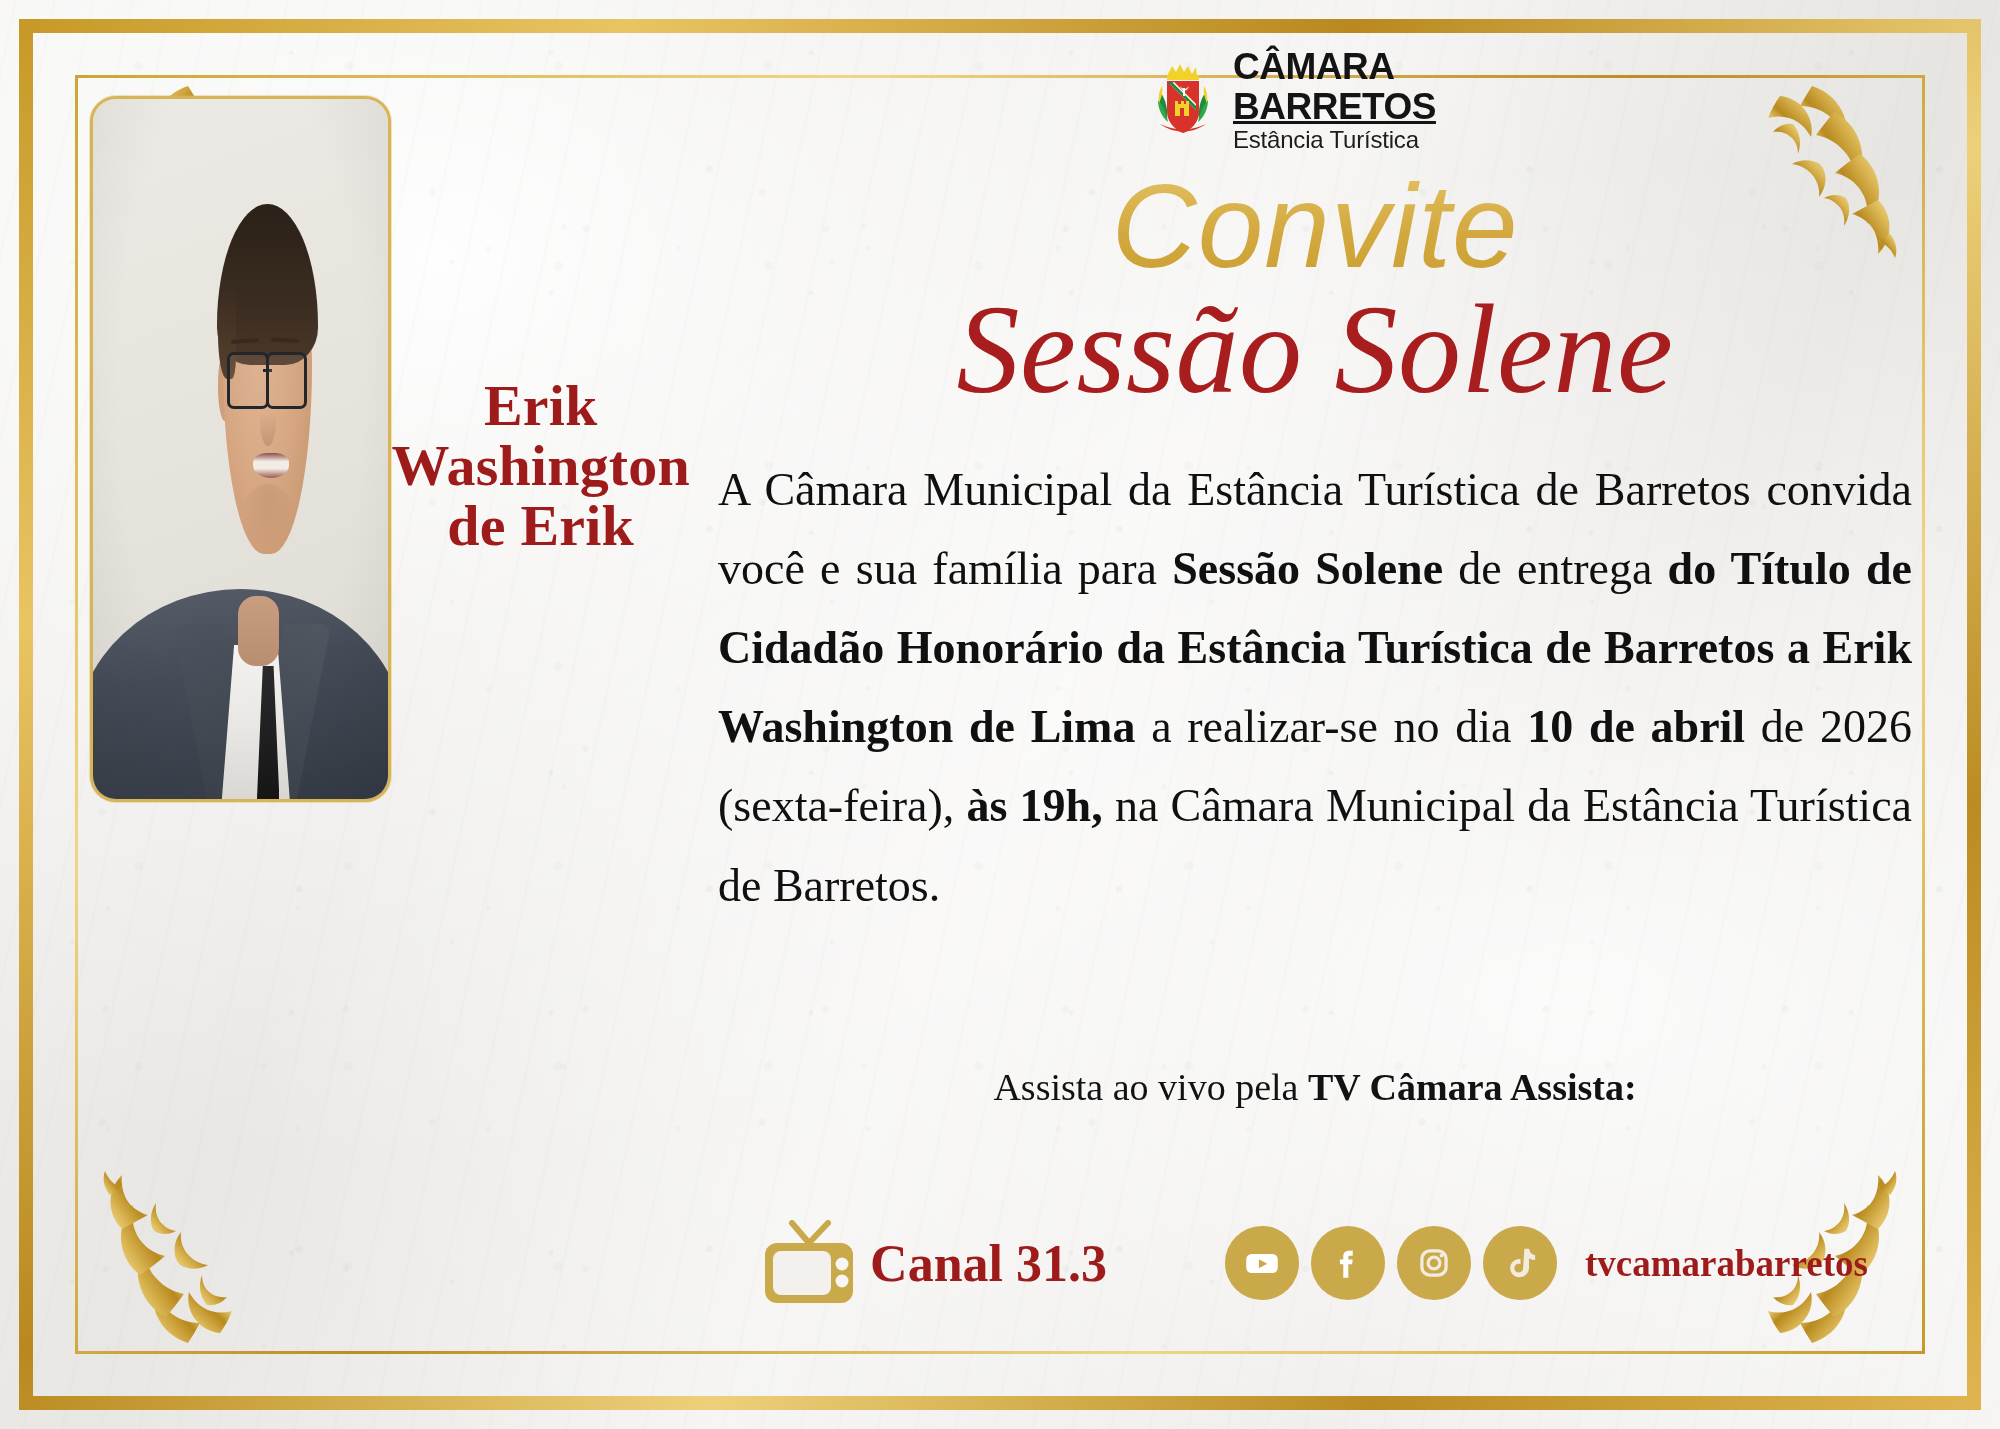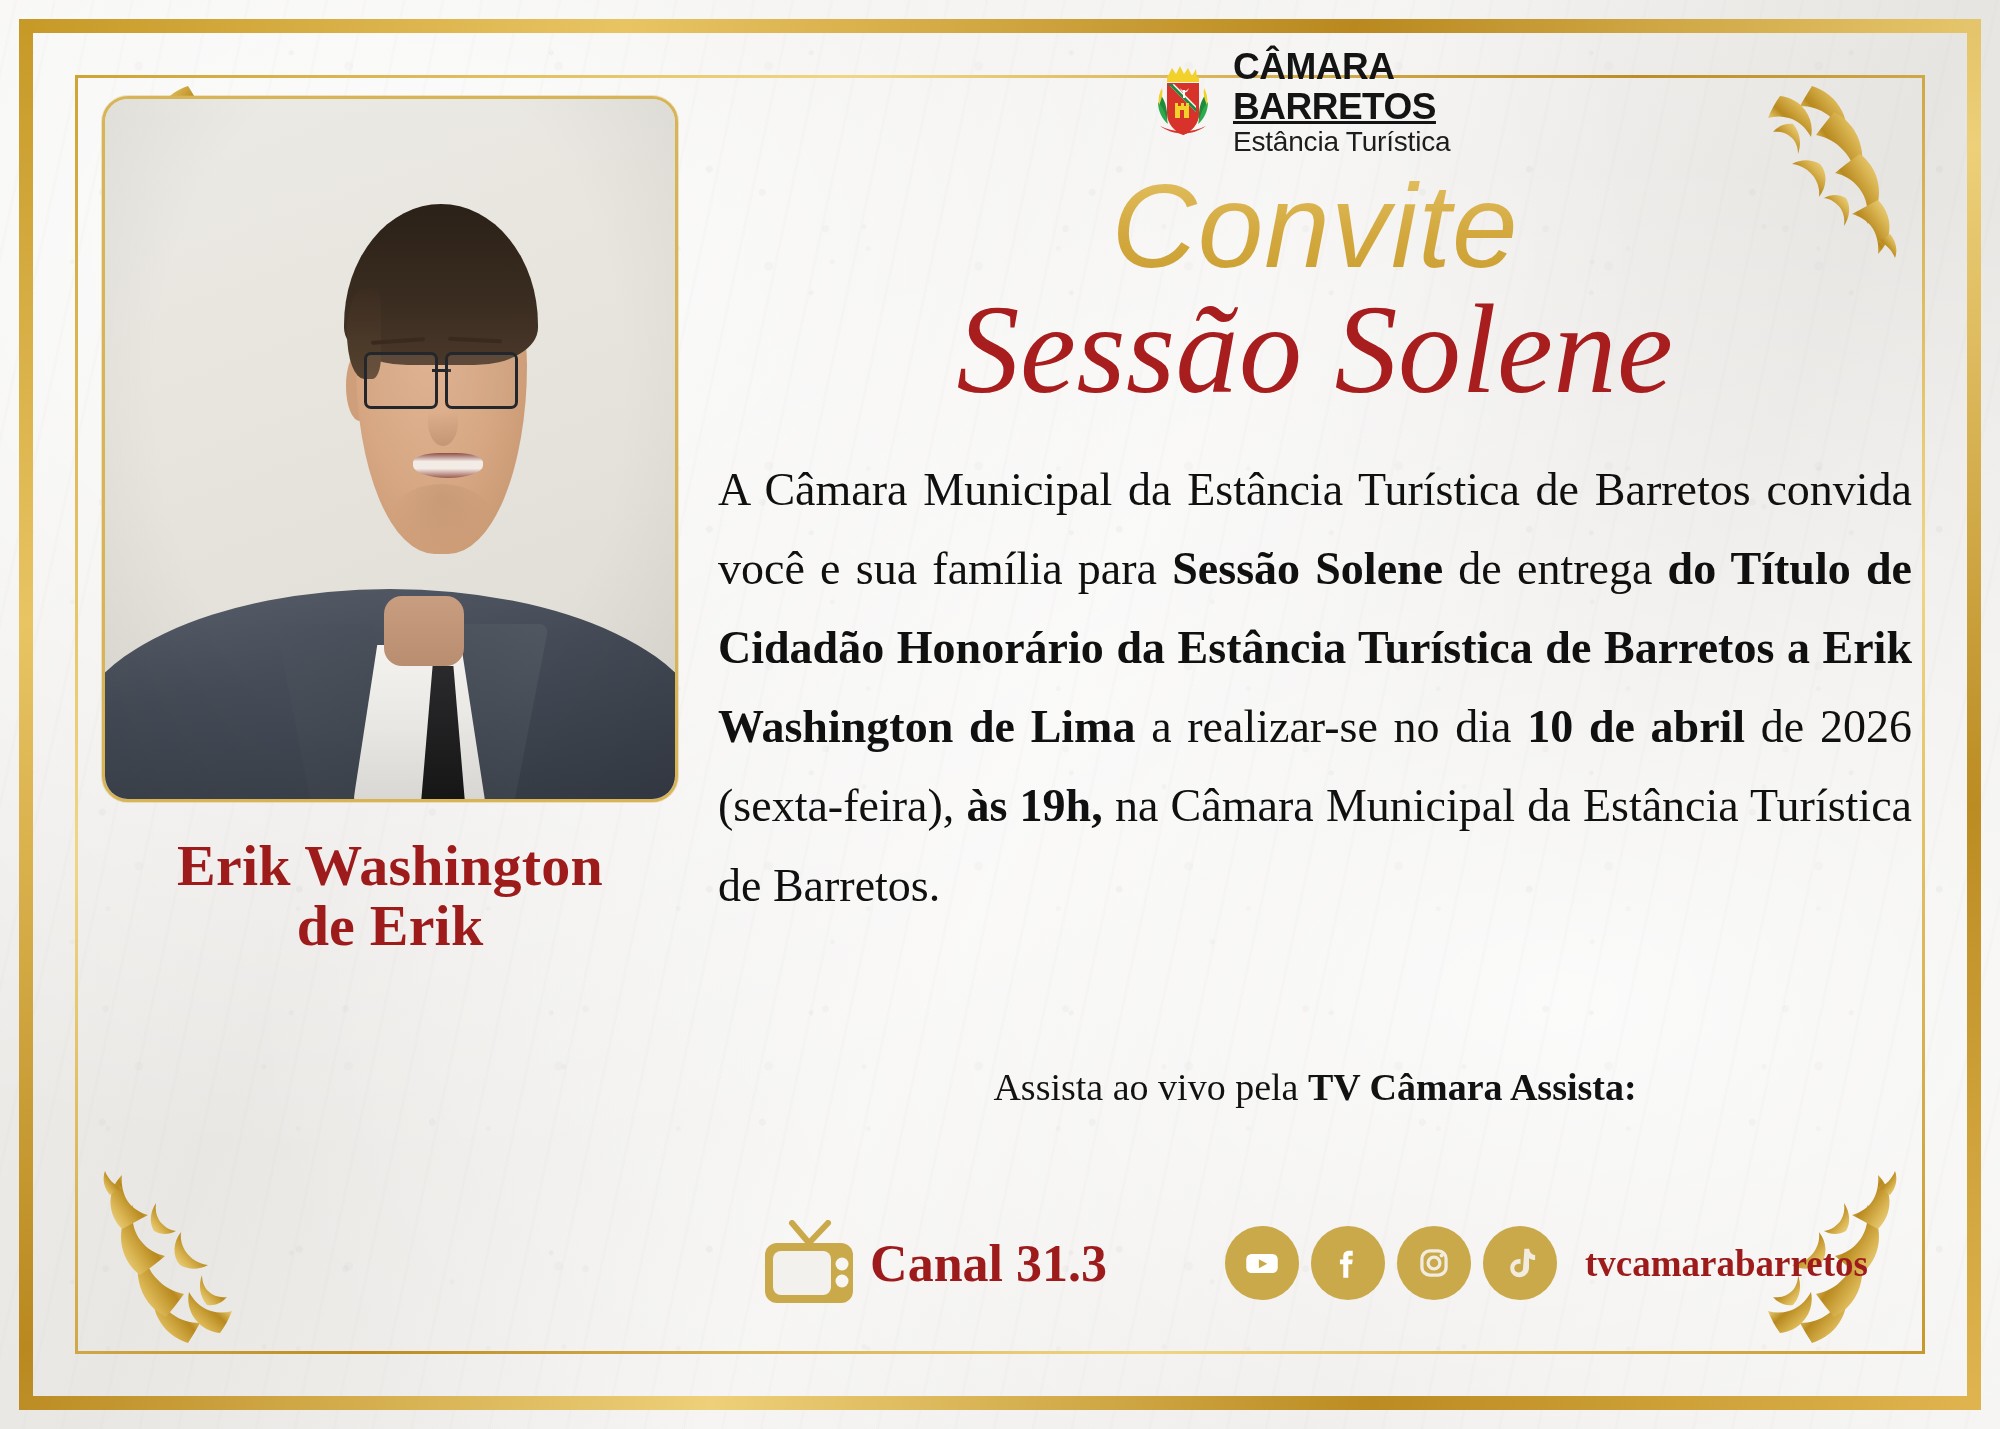--- a/index.html
+++ b/index.html
@@ -60,21 +60,21 @@
   
   .flourish{position:absolute;width:190px;height:190px;pointer-events:none;}
   .fl-tl{left:70px;top:68px;}
   .fl-tr{right:70px;top:68px;transform:scaleX(-1);}
   .fl-bl{left:70px;bottom:68px;transform:scaleY(-1);}
   .fl-br{right:70px;bottom:68px;transform:scale(-1,-1);}
 
   
   .left-col{
     position:absolute;left:90px;top:96px;width:600px;
-    display:flex;flex-direction:column;align-items:center;font-family:Liberation Serif, serif;
+    display:flex;flex-direction:row;align-items:center;font-family:Liberation Serif, serif;
   }
   .photo-frame{
     width:570px;height:700px;
     border:3px solid #d7b557;border-radius:26px;
     overflow:hidden;position:relative;
     background:#e8e7e2;
     box-shadow:0 0 0 1px rgba(215,181,87,.35);
   }
   .portrait{position:absolute;inset:0;}
 
@@ -195,21 +195,21 @@
   .crest{width:66px;height:84px;display:block;}
   .logo-text{line-height:1;}
   .logo-l1,.logo-l2{
     font-family:"Liberation Sans", sans-serif;
     font-weight:bold;font-size:37px;letter-spacing:-.5px;color:#141414;
     display:block;
   }
   .logo-l2{margin-top:3px;text-decoration:underline;}
   .logo-l3{
     font-family:"Liberation Sans", sans-serif;
-    font-size:28px;color:#1d1d1d;display:block;margin-top:3px;letter-spacing:-.2px;
+    font-size:24px;color:#1d1d1d;display:block;margin-top:3px;letter-spacing:-.2px;
   }
 
   .title-convite{
     position:absolute;left:0;right:0;top:128px;
     text-align:center;
     font-family:Liberation Sans, sans-serif;
     font-style:italic;
     font-size:118px;
     color:#d8b14a;
     background:linear-gradient(180deg,#e6c468 0%,#d3a93f 55%,#c99c2e 100%);

